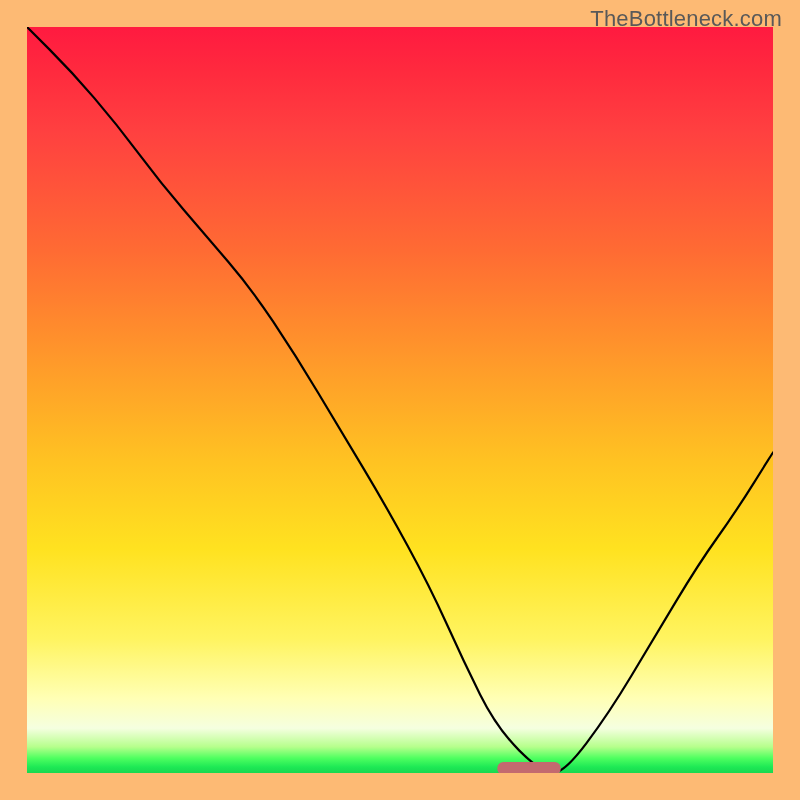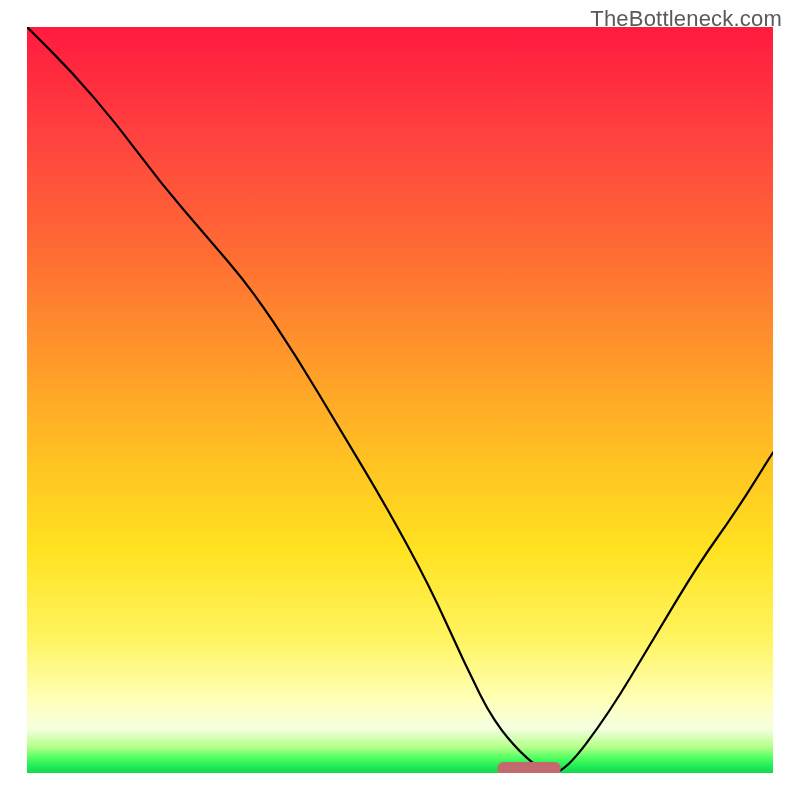--- a/index.html
+++ b/index.html
@@ -8,21 +8,21 @@
     width: 800px;
     height: 800px;
     background: #000;
     overflow: hidden;
     font-family: Arial, Helvetica, sans-serif;
   }
   .frame {
     position: relative;
     width: 800px;
     height: 800px;
-    background: #ffffff;
+    background: #fdba74;
   }
   .watermark {
     position: absolute;
     top: 6px;
     right: 18px;
     color: #595959;
     font-size: 22px;
     font-weight: 500;
     letter-spacing: 0.2px;
   }

